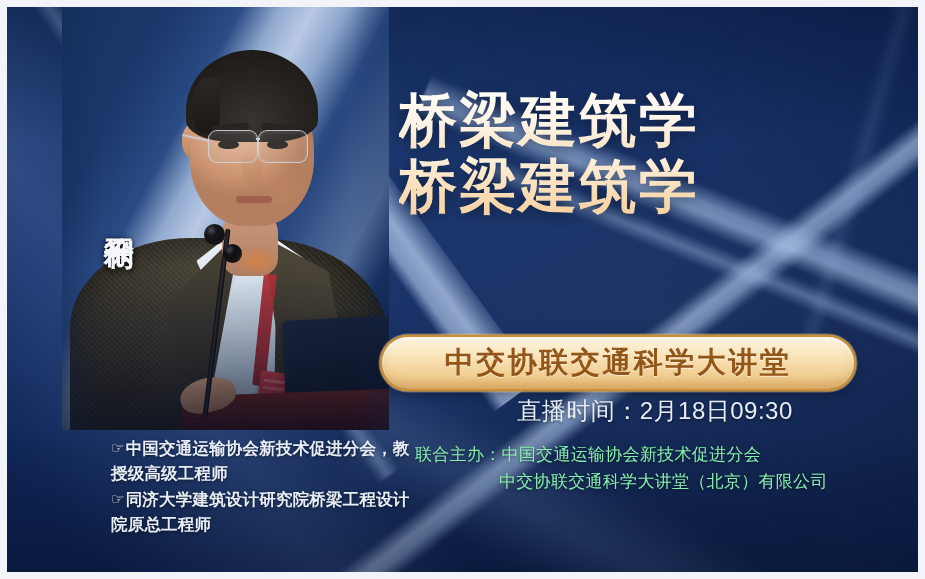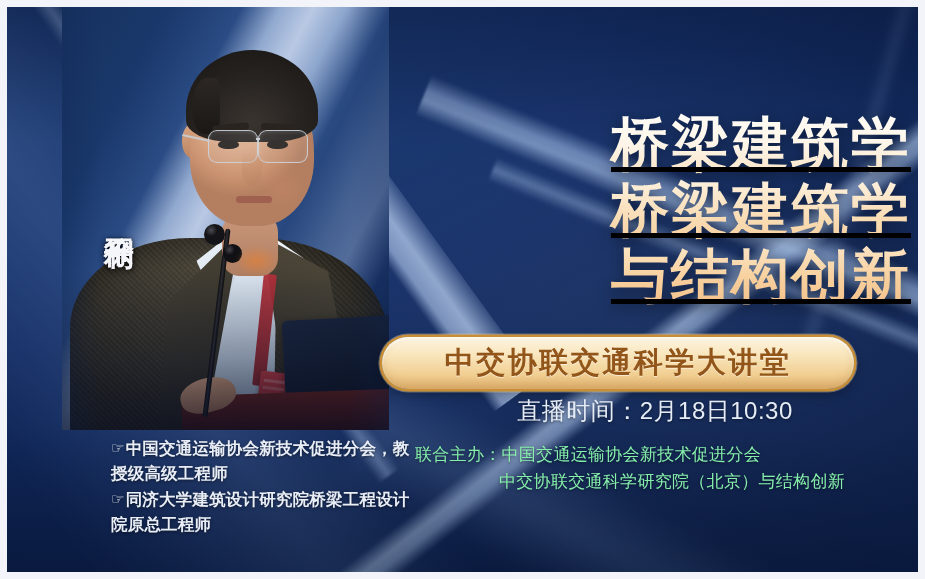--- a/index.html
+++ b/index.html
@@ -456,25 +456,24 @@
   .hand-icon {
     font-size: 15px;
     margin-right: 1px;
     vertical-align: 1px;
   }
 
   
   #title-block {
     position: absolute;
     left: 392px;
-    top: 104px;
+    top: 80px;
     width: 512px;
-    text-align: right;
+    text-align: left;
     z-index: 5;
-    text-decoration: underline;
   }
   .title-line {
     font-size: 58px;
     line-height: 66px;
     font-weight: 800;
     letter-spacing: 2px;
     background: linear-gradient(180deg, #fdf6ec 0%, #fbeedd 38%, #f7d8ad 72%, #f3c municipal 100%);
     -webkit-background-clip: text;
     background-clip: text;
     color: transparent;
@@ -620,28 +619,27 @@
     <div id="speaker-name">徐利平</div>
 
     <div id="credentials">
       <div class="cred-line"><span class="hand-icon">☞</span><span>中国交通运输协会新技术促进分会，教授级高级工程师</span></div>
       <div class="cred-line"><span class="hand-icon">☞</span><span>同济大学建筑设计研究院桥梁工程设计院原总工程师</span></div>
     </div>
 
     <div id="title-block">
       <div class="title-line l1">桥梁建筑学</div>
       <div class="title-line l2">桥梁建筑学</div>
-      <div class="title-line l3">与结构创新</div>
     </div>
 
     <div id="badge">
       <span id="badge-text">中交协联交通科学大讲堂</span>
     </div>
 
-    <div id="livetime">直播时间：2月18日10:30</div>
+    <div id="livetime">直播时间：2月18日09:30</div>
 
     <div id="organizers">
       <div class="org-line1">联合主办：中国交通运输协会新技术促进分会</div>
-      <div class="org-line2">中交协联交通科学研究院（北京）与结构创新</div>
+      <div class="org-line2">中交协联交通科学大讲堂（北京）有限公司</div>
     </div>
 
   </div>
 </div>
 
 </body></html>

